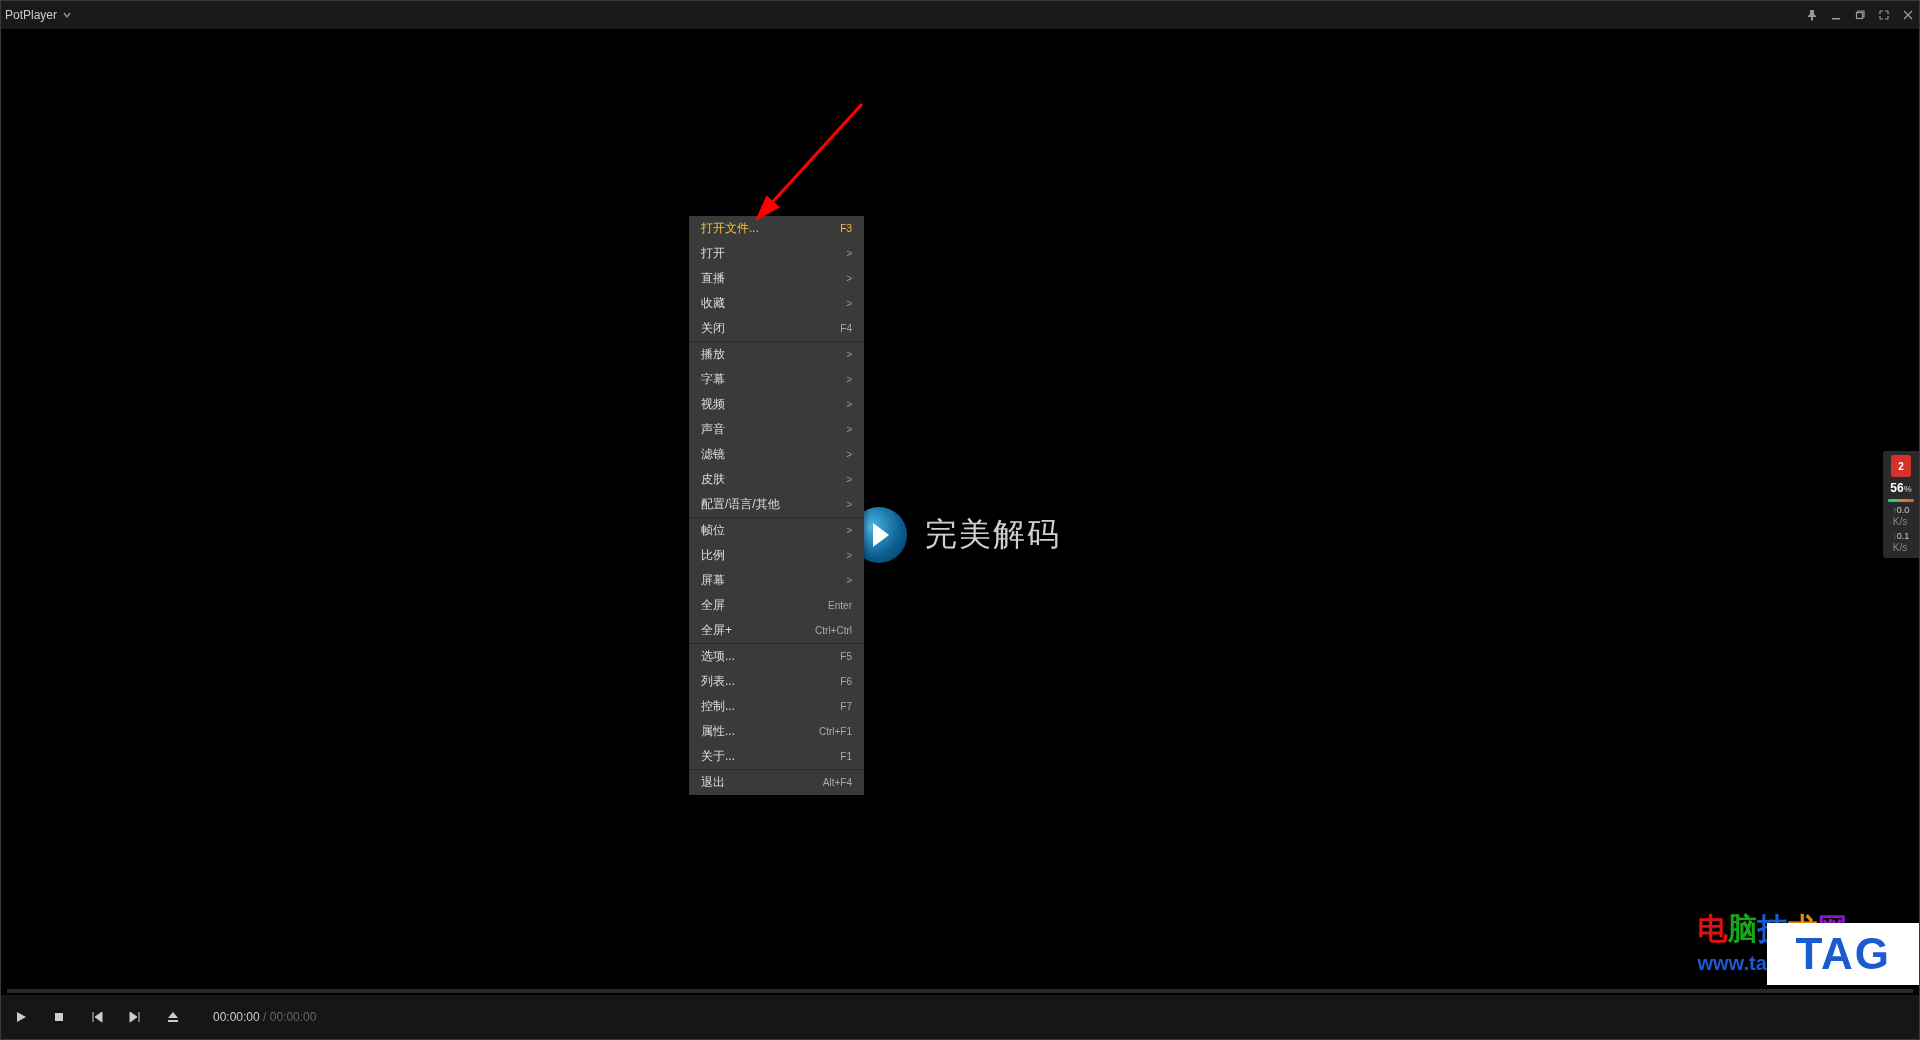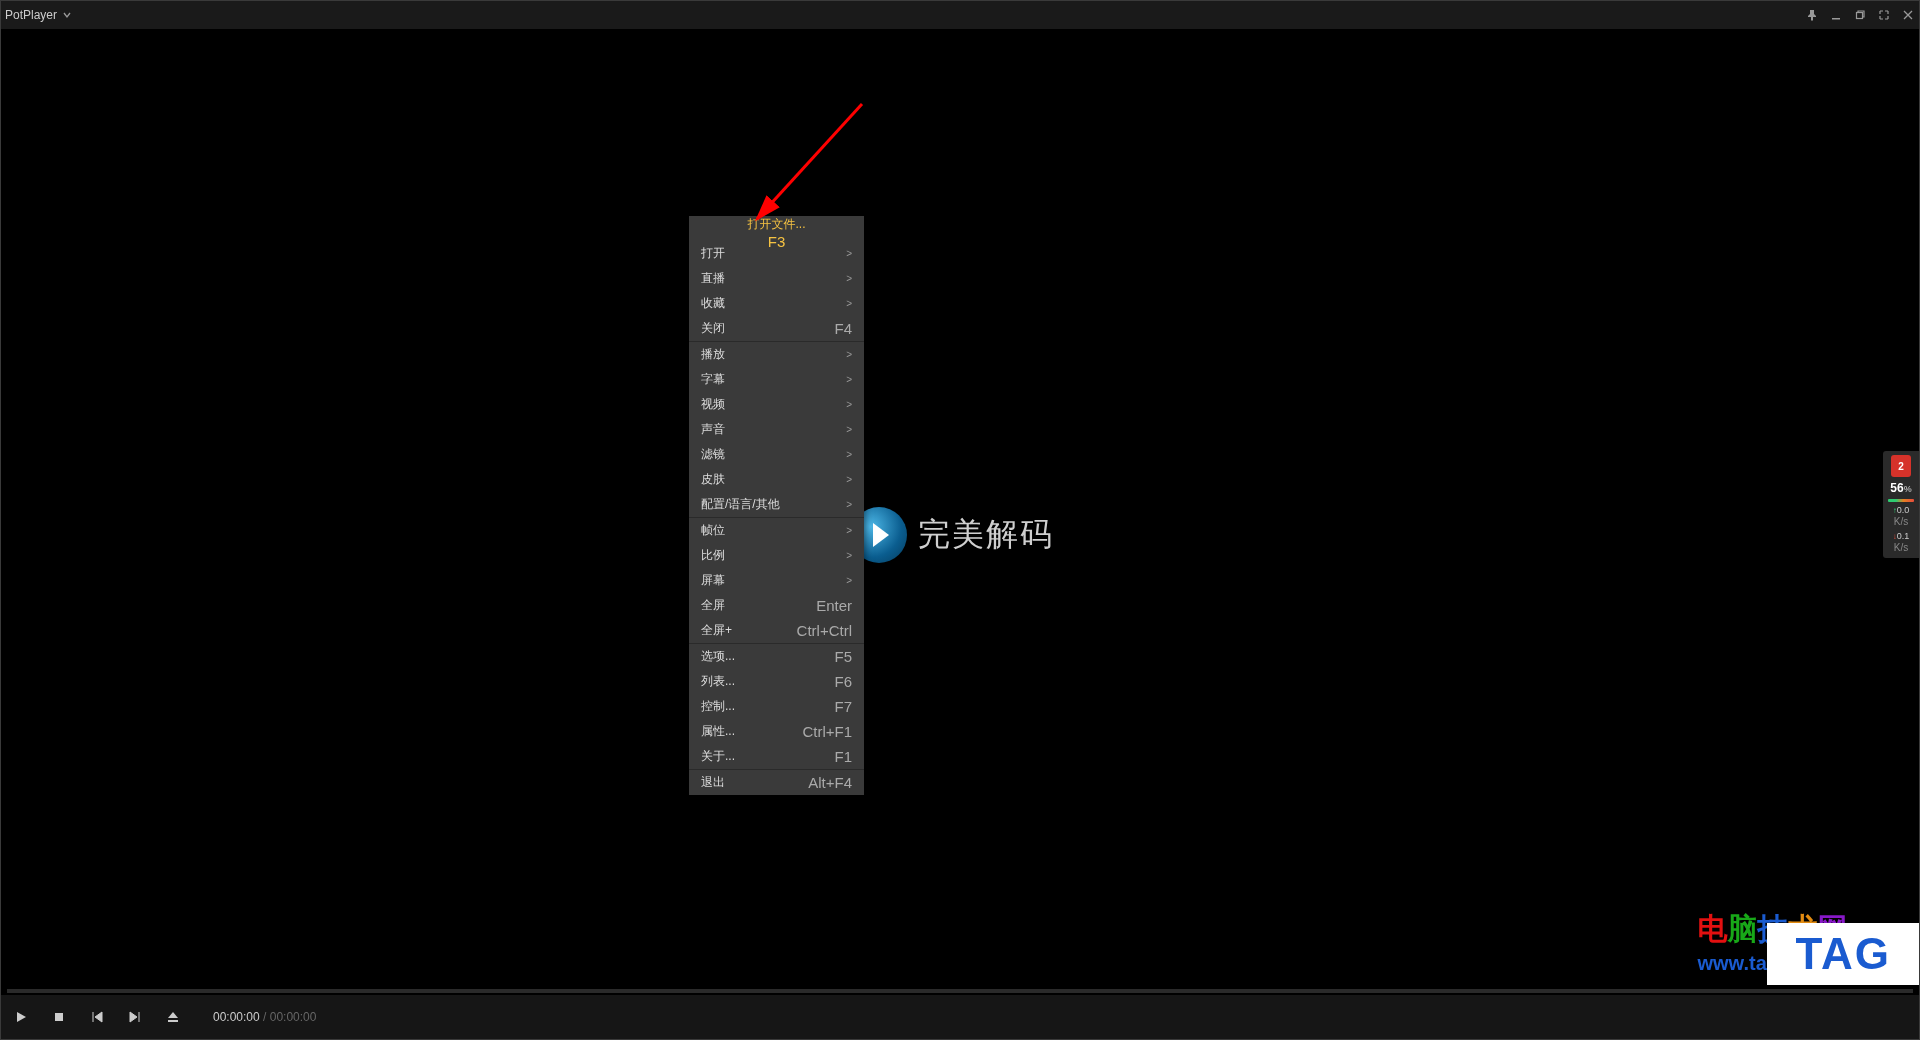--- a/index.html
+++ b/index.html
@@ -8,45 +8,45 @@
 
 .titlebar { height: 28px; background: #1a1a1a; display: flex; align-items: center; justify-content: space-between; padding: 0 0; }
 .title-left { display: flex; align-items: center; gap: 6px; color: #ccc; font-size: 12px; cursor: pointer; padding-left:4px;}
 .title-controls { display: flex; gap: 2px; }
 .title-btn { width: 22px; height: 22px; display: flex; align-items: center; justify-content: center; color: #999; cursor: pointer; }
 
 
 .video-area { position: absolute; top: 28px; left: 0; right: 0; bottom: 48px; background: #000; }
 
 
-.center-logo { position: absolute; left: 850px; top: 478px; display: flex; align-items: center; gap: 11px; }
+.center-logo { position: absolute; left: 850px; top: 478px; display: flex; align-items: center; gap: 18px; }
 .play-orb { width: 56px; height: 56px; border-radius: 50%; background: radial-gradient(circle at 35% 35%, #4db8e8, #0a5d8f 60%, #053a5a); position: relative; }
 .play-orb::after { content: ""; position: absolute; left: 22px; top: 16px; border-left: 16px solid #fff; border-top: 12px solid transparent; border-bottom: 12px solid transparent; }
 .logo-text { color: #cfcfcf; font-size: 32px; font-weight: 300; letter-spacing: 2px; }
 
 
 .context-menu { position: absolute; left: 688px; top: 215px; width: 175px; background: #3a3a3a; color: #ddd; font-size: 12px; box-shadow: 0 2px 8px rgba(0,0,0,0.6); }
 .menu-item { height: 25px; display: flex; align-items: center; justify-content: space-between; padding: 0 12px; cursor: pointer; }
-.menu-item.highlight { color: #f5c242; flex-direction: column; }
+.menu-item.highlight { color: #f5c242; }
 .menu-sep { height: 1px; background: #2a2a2a; }
 .submenu-arrow { color: #999; font-size: 10px; }
-.shortcut { color: #aaa; font-size: 15px; }
+.shortcut { color: #aaa; font-size: 10px; }
 .menu-item.highlight .shortcut { color: #f5c242; }
 
 
 .arrow-annotation { position: absolute; left: 746px; top: 98px; pointer-events: none; }
 
 
 .float-widget { position: absolute; right: 0; top: 450px; width: 36px; background: #2a2a2a; border-radius: 3px 0 0 3px; display: flex; flex-direction: column; align-items: center; gap: 4px; padding: 4px 0; }
 .float-badge { width: 26px; height: 22px; display:flex; align-items:center; justify-content:center; font-size: 11px; color: #fff; font-weight:bold;}
 .float-shield { background:#d6322a; border-radius:3px; width:20px; height:22px; position:relative; display:flex;align-items:center;justify-content:center;font-size:10px;}
 .float-percent { font-size: 12px; color: #fff; font-weight:bold;}
 .float-percent .pct{font-size:9px;color:#aaa;}
 .float-bar { width: 26px; height: 3px; background: linear-gradient(to right, #2ecc71 30%, #e67e22 60%, #e74c3c); border-radius:1px;}
-.float-speed { font-size: 9px; color: #ccc; text-align: center; line-height: 1.1; }
+.float-speed { font-size: 9px; color: #ccc; line-height: 1.1; }
 .float-speed .unit { color: #888; font-size: 10px; }
 .float-arrow-up{color:#2ecc71;font-size:8px;}
 .float-arrow-down{color:#e74c3c;font-size:8px;}
 
 
 .watermark { position: absolute; right: 70px; bottom: 64px; text-align: left; pointer-events: none; }
 .wm-title { font-size: 30px; font-weight: bold; }
 .wm-url { font-size: 20px; font-weight: bold; margin-top: 2px; }
 .c-red{color:#e31010;} .c-green{color:#18a818;} .c-blue{color:#1a5bd0;} .c-orange{color:#e38b10;} .c-purple{color:#8818c8;}
 .wm-tag { position: absolute; right: 0; bottom: 54px; background: #fff; color: #1a5bd0; font-size: 44px; font-weight: bold; padding: 6px 28px; letter-spacing: 2px; pointer-events: none; }

